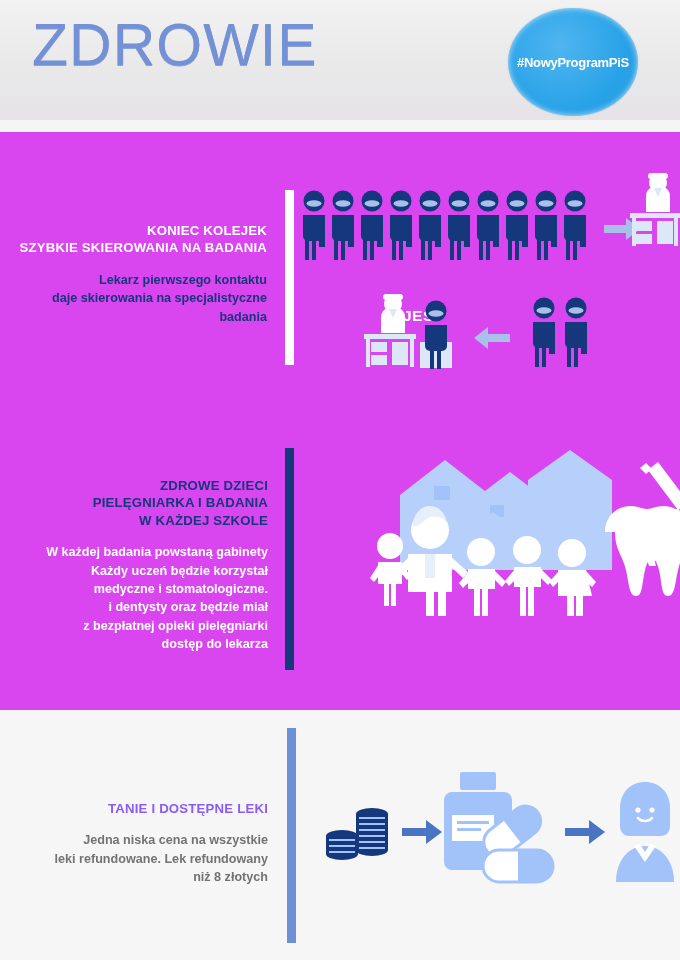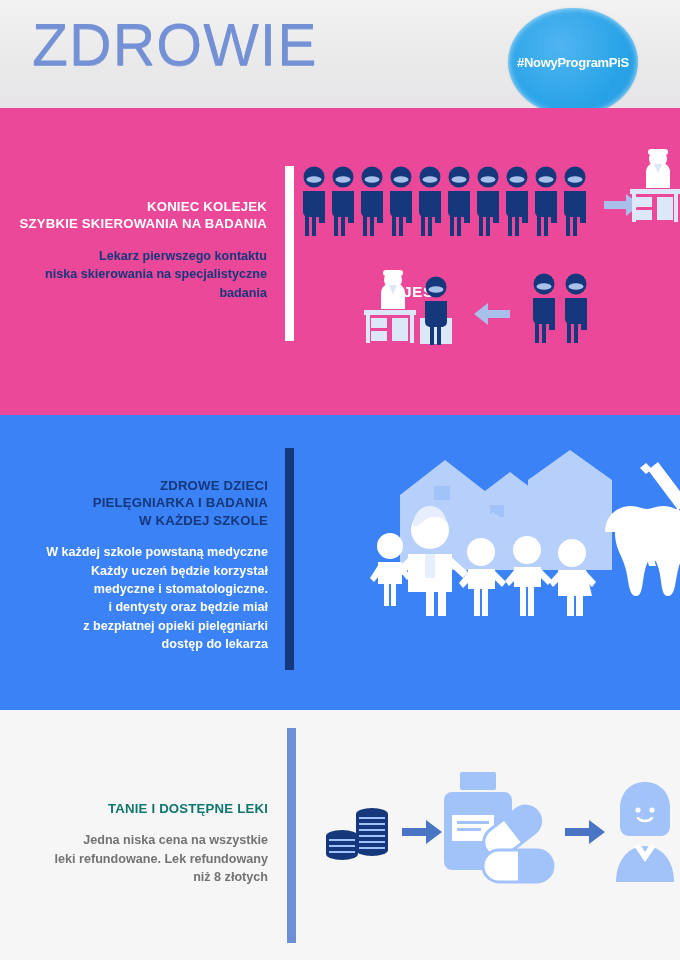--- a/index.html
+++ b/index.html
@@ -37,22 +37,22 @@
     box-shadow: 0 0 6px rgba(255,255,255,0.75) inset, 0 0 3px rgba(0,0,0,0.08);
     display: flex; align-items: center; justify-content: center;
   }
   .badge-text {
     color: #ffffff; font-size: 13px; font-weight: bold;
     letter-spacing: -0.3px; white-space: nowrap;
   }
 
   
   .section { position: absolute; left: 0; width: 680px; overflow: hidden; }
-  #sec1 { top: 108px; height: 333px; background: #ec4899; }
-  #sec2 { top: 415px; height: 295px; background: #3b82f6; }
+  #sec1 { top: 132px; height: 333px; background: #d946ef; }
+  #sec2 { top: 415px; height: 295px; background: #d946ef; }
   #sec3 { top: 710px; height: 250px; background: #f6f6f7; }
 
   
   .notch {
     position: absolute; left: 556px; top: 0;
     width: 0; height: 0;
     border-left: 34px solid transparent;
     border-right: 34px solid transparent;
   }
   #notch1 { border-top: 34px solid #7a9cdd; }
@@ -71,21 +71,21 @@
 
   #s1-text { left: 0; top: 90px; width: 267px; }
   #s1-text .headline { font-size: 13.2px; color: #ffffff; letter-spacing: 0.2px; }
   #s1-text .body { font-size: 12.6px; color: #15377c; margin-top: 14px; }
 
   #s2-text { left: 0; top: 62px; width: 268px; }
   #s2-text .headline { font-size: 13.2px; color: #15377c; letter-spacing: 0.2px; }
   #s2-text .body { font-size: 12.6px; color: #ffffff; margin-top: 14px; }
 
   #s3-text { left: 0; top: 90px; width: 268px; }
-  #s3-text .headline { font-size: 13.2px; color: #0f766e; letter-spacing: 0.2px; }
+  #s3-text .headline { font-size: 13.2px; color: #8b5cf6; letter-spacing: 0.2px; }
   #s3-text .body { font-size: 12.6px; color: #737373; margin-top: 14px; }
 
   
   .art { position: absolute; }
   #s1-art-top    { left: 300px; top: 36px;  width: 380px; height: 110px; }
   #s1-art-bottom { left: 360px; top: 155px; width: 320px; height: 110px; }
   #s2-art        { left: 350px; top: 25px;  width: 330px; height: 180px; }
   #s3-art        { left: 320px; top: 60px;  width: 360px; height: 130px; }
 
   .lbl {
@@ -109,21 +109,21 @@
   <div class="section" id="sec1">
     <div class="vrule" id="vrule1"></div>
 
     <div class="txtblock" id="s1-text">
       <div class="headline">
         <div>KONIEC KOLEJEK</div>
         <div>SZYBKIE SKIEROWANIA NA BADANIA</div>
       </div>
       <div class="body">
         <div>Lekarz pierwszego kontaktu</div>
-        <div>niska skierowania na specjalistyczne</div>
+        <div>daje skierowania na specjalistyczne</div>
         <div>badania</div>
       </div>
     </div>
 
     <svg class="art" id="s1-art-top" viewBox="0 0 380 110">
       <g fill="#15377c">
         <g transform="translate(0,22)">
           <g>
               <circle cx="14" cy="11" r="10.5"></circle>
               <ellipse cx="14" cy="13.5" rx="7.5" ry="3.2" fill="#a9c1ea"></ellipse>
@@ -250,21 +250,21 @@
   <div class="section" id="sec2">
     <div class="vrule" id="vrule2"></div>
 
     <div class="txtblock" id="s2-text">
       <div class="headline">
         <div>ZDROWE DZIECI</div>
         <div>PIELĘGNIARKA I BADANIA</div>
         <div>W KAŻDEJ SZKOLE</div>
       </div>
       <div class="body">
-        <div>W każdej szkole powstaną medyczne</div>
+        <div>W każdej badania powstaną gabinety</div>
         <div>Każdy uczeń będzie korzystał</div>
         <div>medyczne i stomatologiczne.</div>
         <div>i dentysty oraz będzie miał</div>
         <div>z bezpłatnej opieki pielęgniarki</div>
         <div>dostęp do lekarza</div>
       </div>
     </div>
 
     <svg class="art" id="s2-art" viewBox="0 0 330 180">
       <g fill="#b6d0fb">

